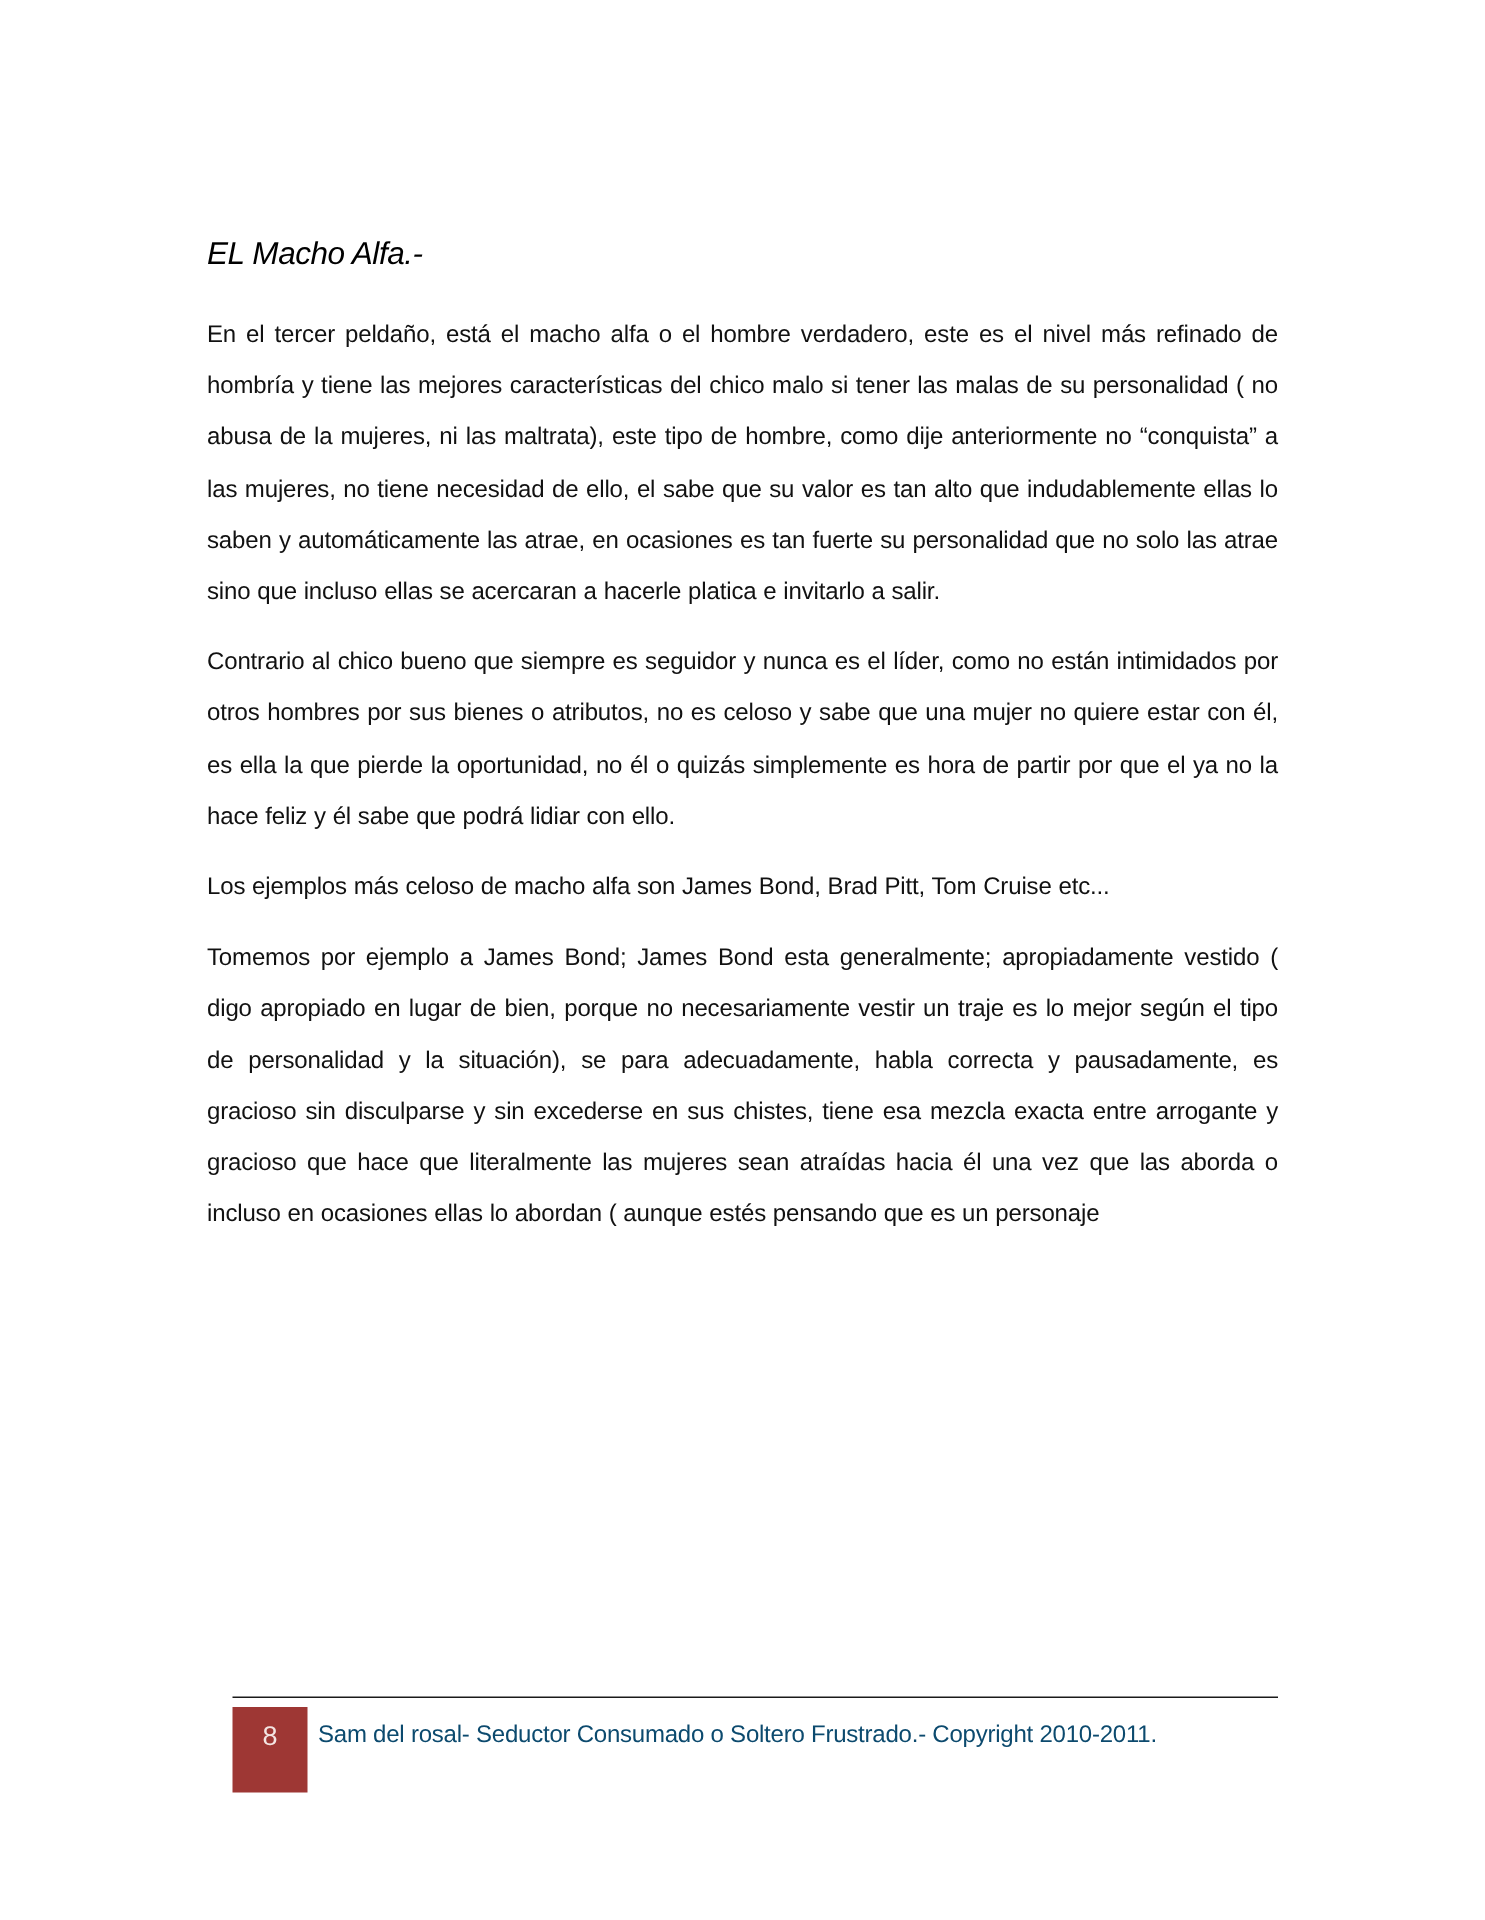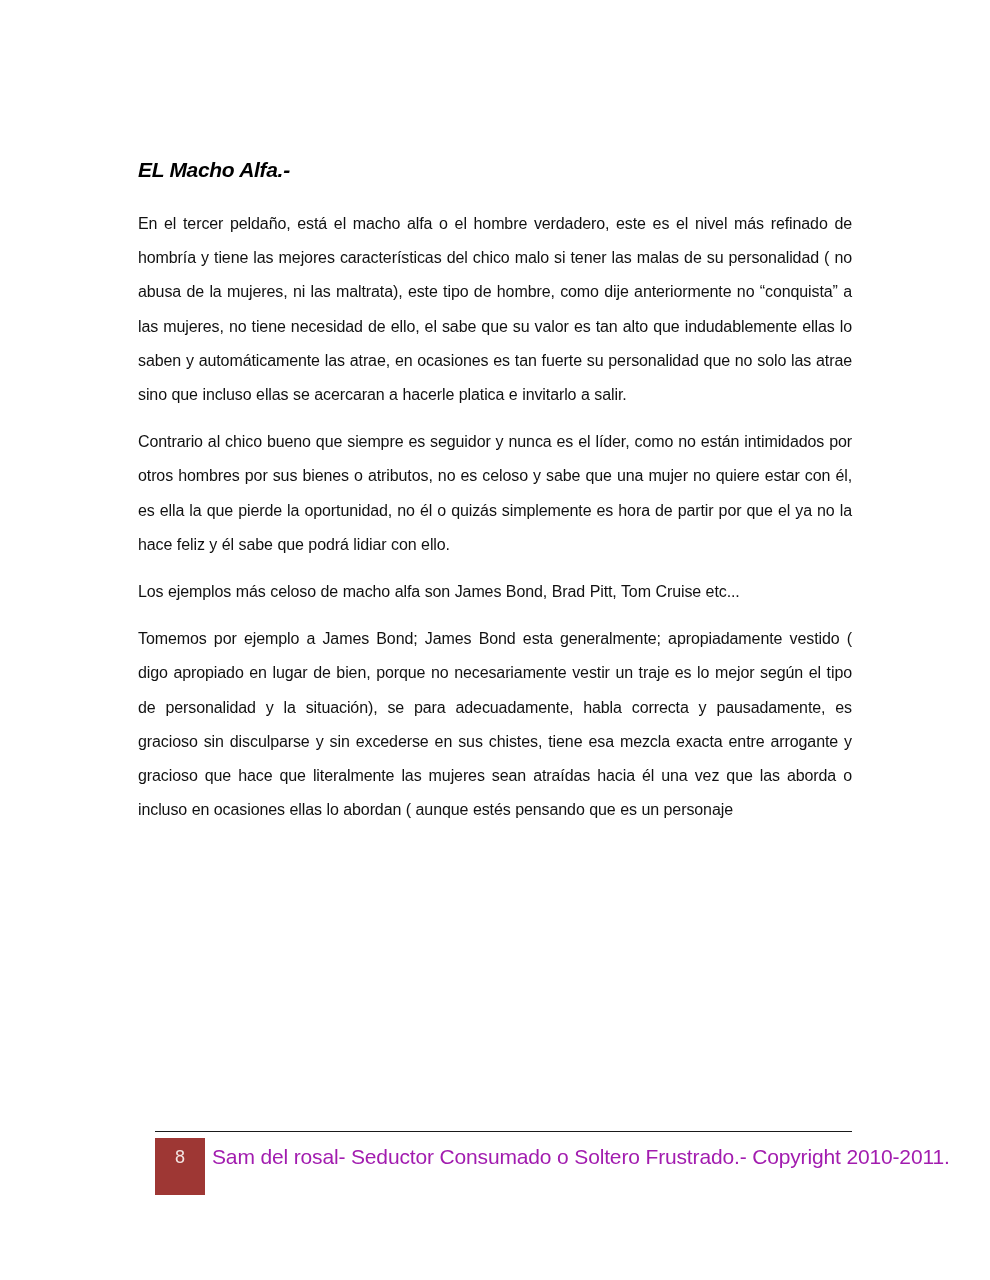--- a/index.html
+++ b/index.html
@@ -29,21 +29,21 @@
   .content {
     position: absolute;
     left: 138px;
     top: 155px;
     width: 714px;
   }
 
   .section-title {
     font-family: "Liberation Sans", sans-serif;
     font-size: 21px;
-    font-weight: bold;
+    font-weight: normal;
     font-style: italic;
     letter-spacing: -0.3px;
     line-height: 30px;
     margin: 0 0 22px 0;
     color: #000000;
   }
 
   .para {
     font-family: "Liberation Sans", sans-serif;
     font-size: 16px;
@@ -109,23 +109,23 @@
   }
 
   .footer-text {
     position: absolute;
     left: 74px;
     top: 6px;
     width: 640px;
   }
   .footer-line {
     font-family: "Liberation Sans", sans-serif;
-    font-size: 21px;
+    font-size: 16px;
     line-height: 26px;
-    color: #a21caf;
+    color: #0c4a6e;
     letter-spacing: -0.15px;
     white-space: nowrap;
   }
 </style>
 </head>
 <body>
 
 <div class="page">
 
   <div class="content">

